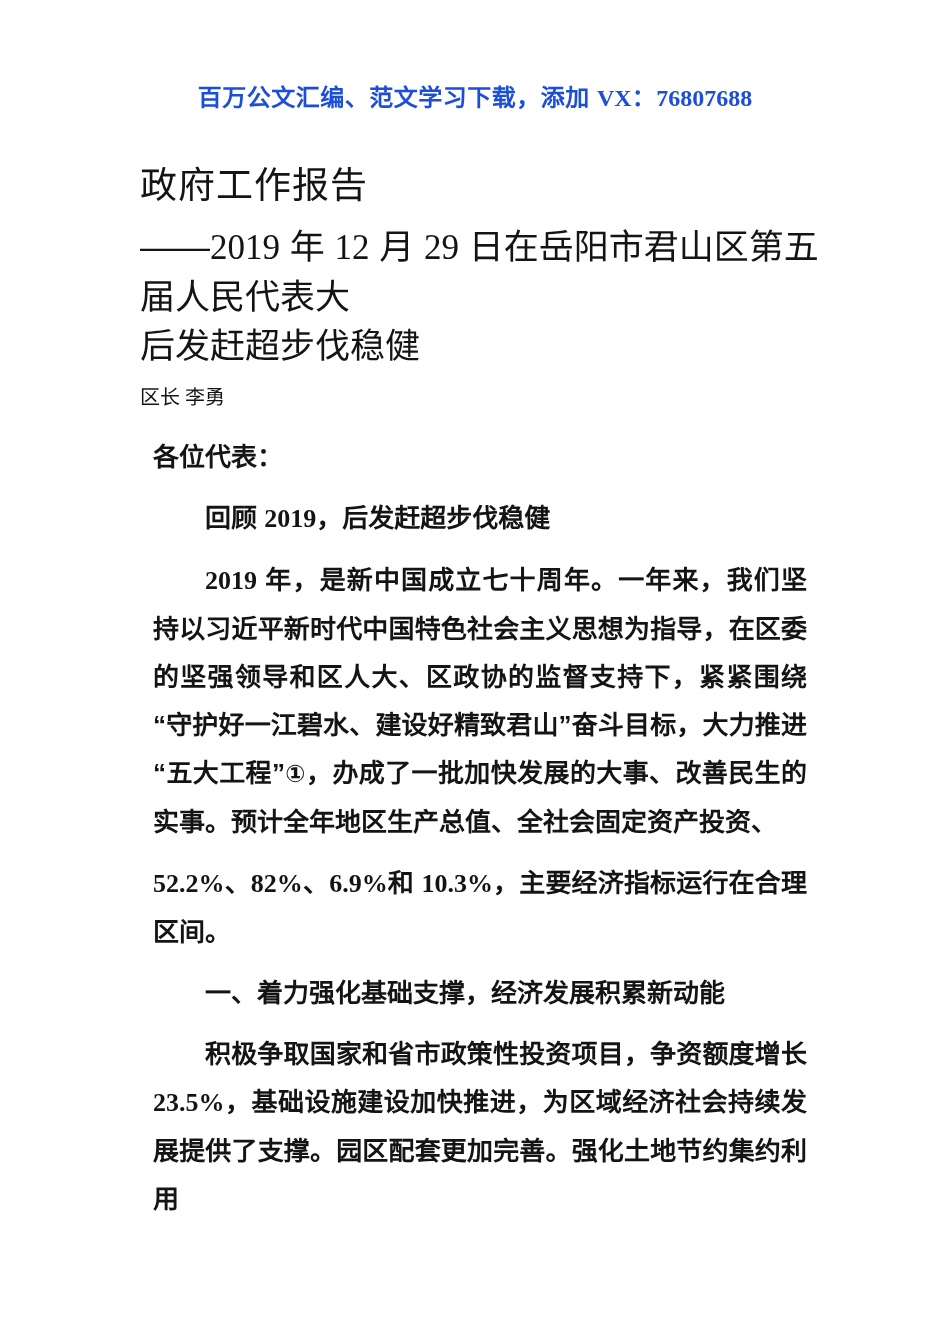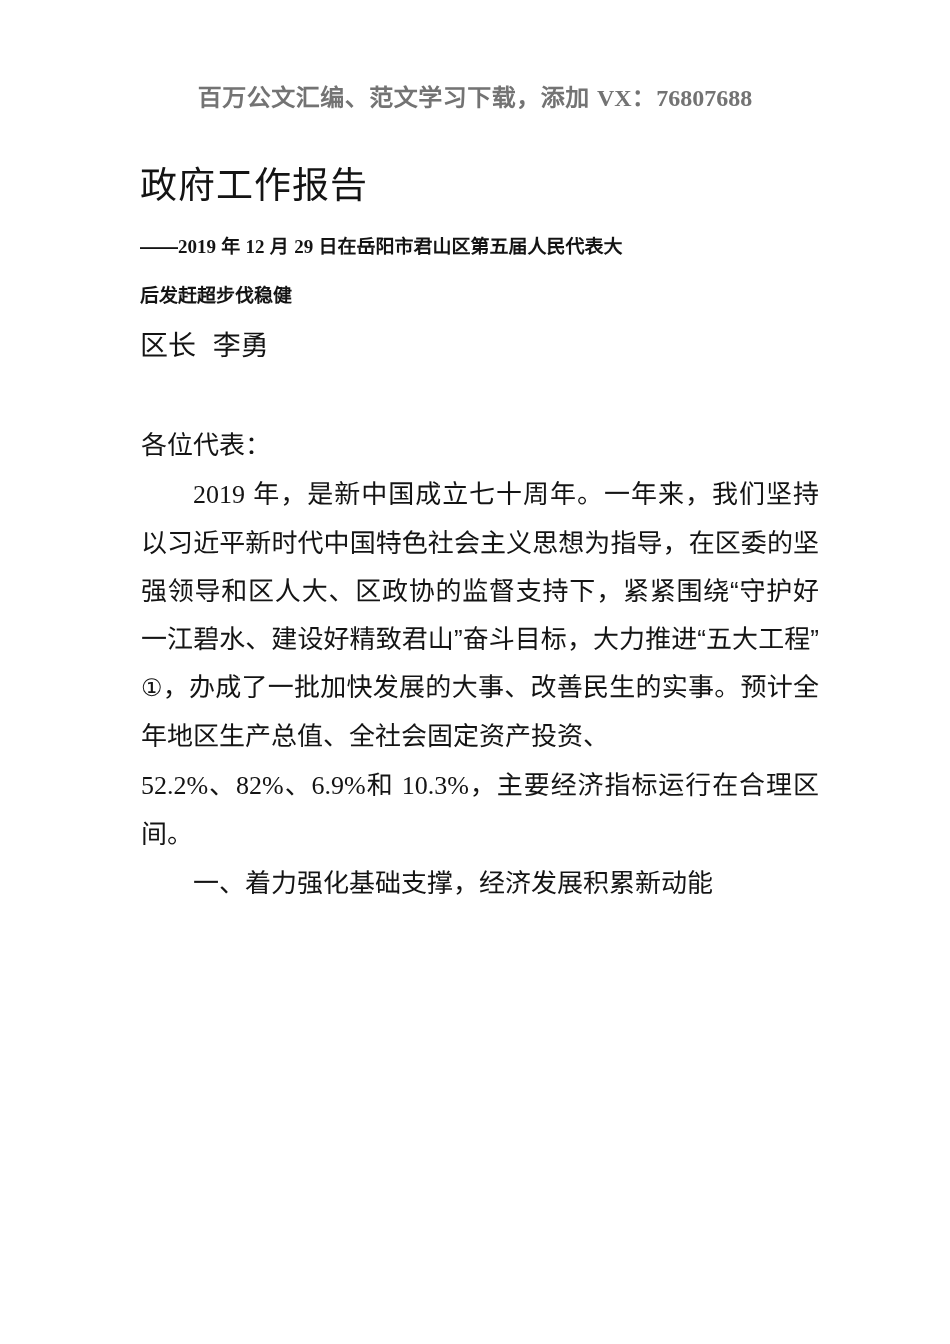--- a/index.html
+++ b/index.html
@@ -50,32 +50,32 @@
   }
   .doc-title {
     font-family: "Liberation Sans", "DejaVu Sans", sans-serif;
     font-size: 37px;
     font-weight: 400;
     line-height: 52px;
     letter-spacing: 1px;
   }
   .doc-subtitle {
     font-family: "Liberation Sans", "DejaVu Sans", sans-serif;
-    font-size: 19px;
-    font-weight: 700;
+    font-size: 35px;
+    font-weight: 400;
     line-height: 49px;
     letter-spacing: 0px;
     margin-top: 10px;
   }
   .doc-subtitle .ln {
     display: block;
   }
   .doc-byline {
-    font-family: Liberation Mono, monospace;
-    font-size: 28px;
+    font-family: Liberation Serif, serif;
+    font-size: 20px;
     font-weight: 400;
     line-height: 49px;
     margin-top: 3px;
   }
   
   .num {
     font-family: "Liberation Serif", "DejaVu Serif", serif;
     letter-spacing: 0;
   }
 
@@ -85,21 +85,22 @@
     left: 140px;
     top: 420px;
     width: 680px;
   }
   .para {
     font-family: "Liberation Sans", "DejaVu Sans", sans-serif;
     font-size: 26px;
     line-height: 48px;
     text-align: justify;
     text-justify: inter-ideograph;
-    margin: 1px;
+    margin: 13px;
+    font-weight: bold;
   }
   .para.indent {
     text-indent: 52px;
   }
   .para + .para {
     margin-top: 0;
   }
 
   
   .stretched {
@@ -110,40 +111,42 @@
   .circled {
     font-family: "DejaVu Sans", sans-serif;
     font-size: 24px;
   }
 </style>
 </head>
 <body style="background: rgb(255, 255, 255); color: rgb(20, 20, 20);">
 
 <div class="page">
 
-  <div class="watermark" style="color: #737373;">百万公文汇编、范文学习下载，添加 <span class="num">VX</span>：<span class="num">76807688</span></div>
+  <div class="watermark" style="color: #1d4ed8;">百万公文汇编、范文学习下载，添加 <span class="num">VX</span>：<span class="num">76807688</span></div>
 
   <div class="title-block">
     <div class="doc-title">政府工作报告</div>
     <div class="doc-subtitle">
       <span class="ln">——<span class="num">2019</span> 年 <span class="num">12</span> 月 <span class="num">29</span> 日在岳阳市君山区第五届人民代表大</span>
       <span class="ln">后发赶超步伐稳健</span>
     </div>
     <div class="doc-byline">区长 李勇</div>
   </div>
 
   <div class="body-copy">
 
     <p class="para">各位代表：</p>
 
 
+    <p class="para indent">回顾 <span class="num">2019</span>，后发赶超步伐稳健</p>
 
     <p class="para indent"><span><span class="num">2019</span> 年，是新中国成立七十周年。一年来，我们坚持以习近平新时代中国特色社会主义思想为指导，在区委的坚强领导和区人大、区政协的监督支持下，紧紧围绕“守护好一江碧水、建设好精致君山”奋斗目标，大力推进“五大工程”</span><span class="circled">①</span><span>，办成了一批加快发展的大事、改善民生的实事。预计全年地区生产总值、全社会固定资产投资、</span></p>
 
 
     <p class="para"><span class="num">52.2%</span>、<span class="num">82%</span>、<span class="num">6.9%</span>和 <span class="num">10.3%</span>，主要经济指标运行在合理区间。</p>
 
     <p class="para indent">一、着力强化基础支撑，经济发展积累新动能</p>
 
+    <p class="para indent">积极争取国家和省市政策性投资项目，争资额度增长 <span class="num">23.5%</span>，基础设施建设加快推进，为区域经济社会持续发展提供了支撑。园区配套更加完善。强化土地节约集约利用</p>
 
   </div>
 
 </div>
 
 </body></html>

